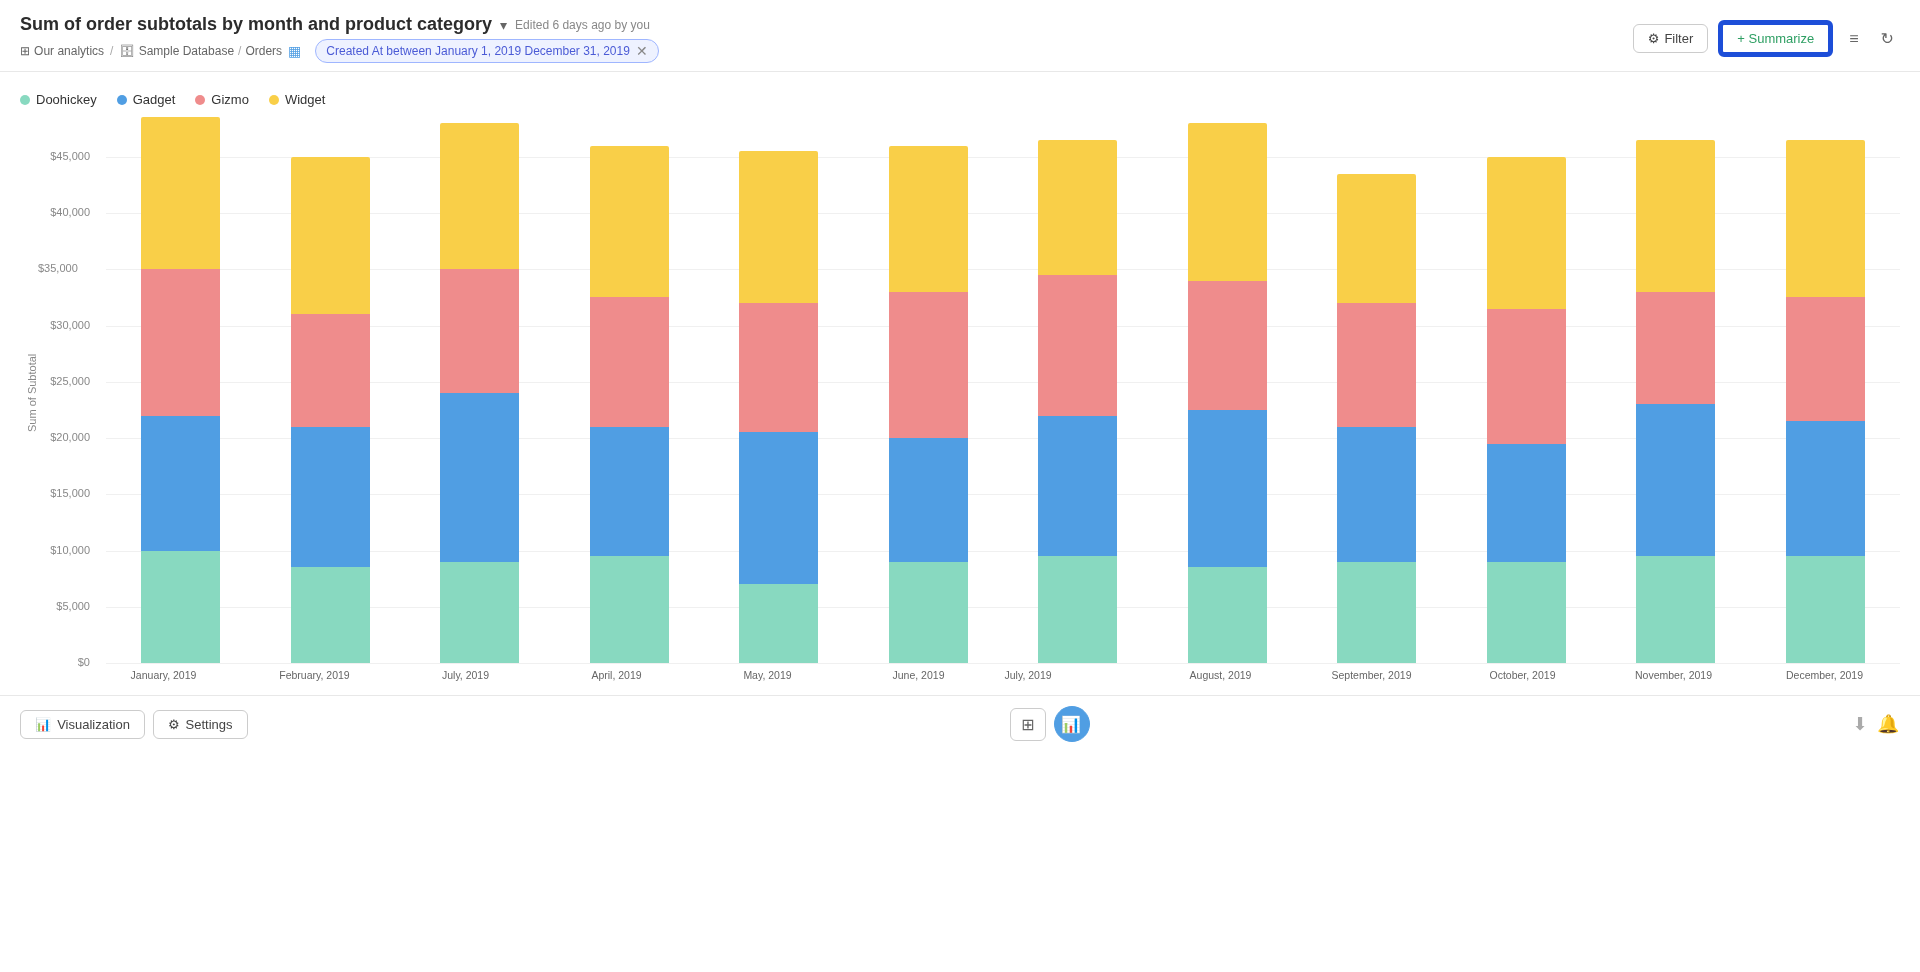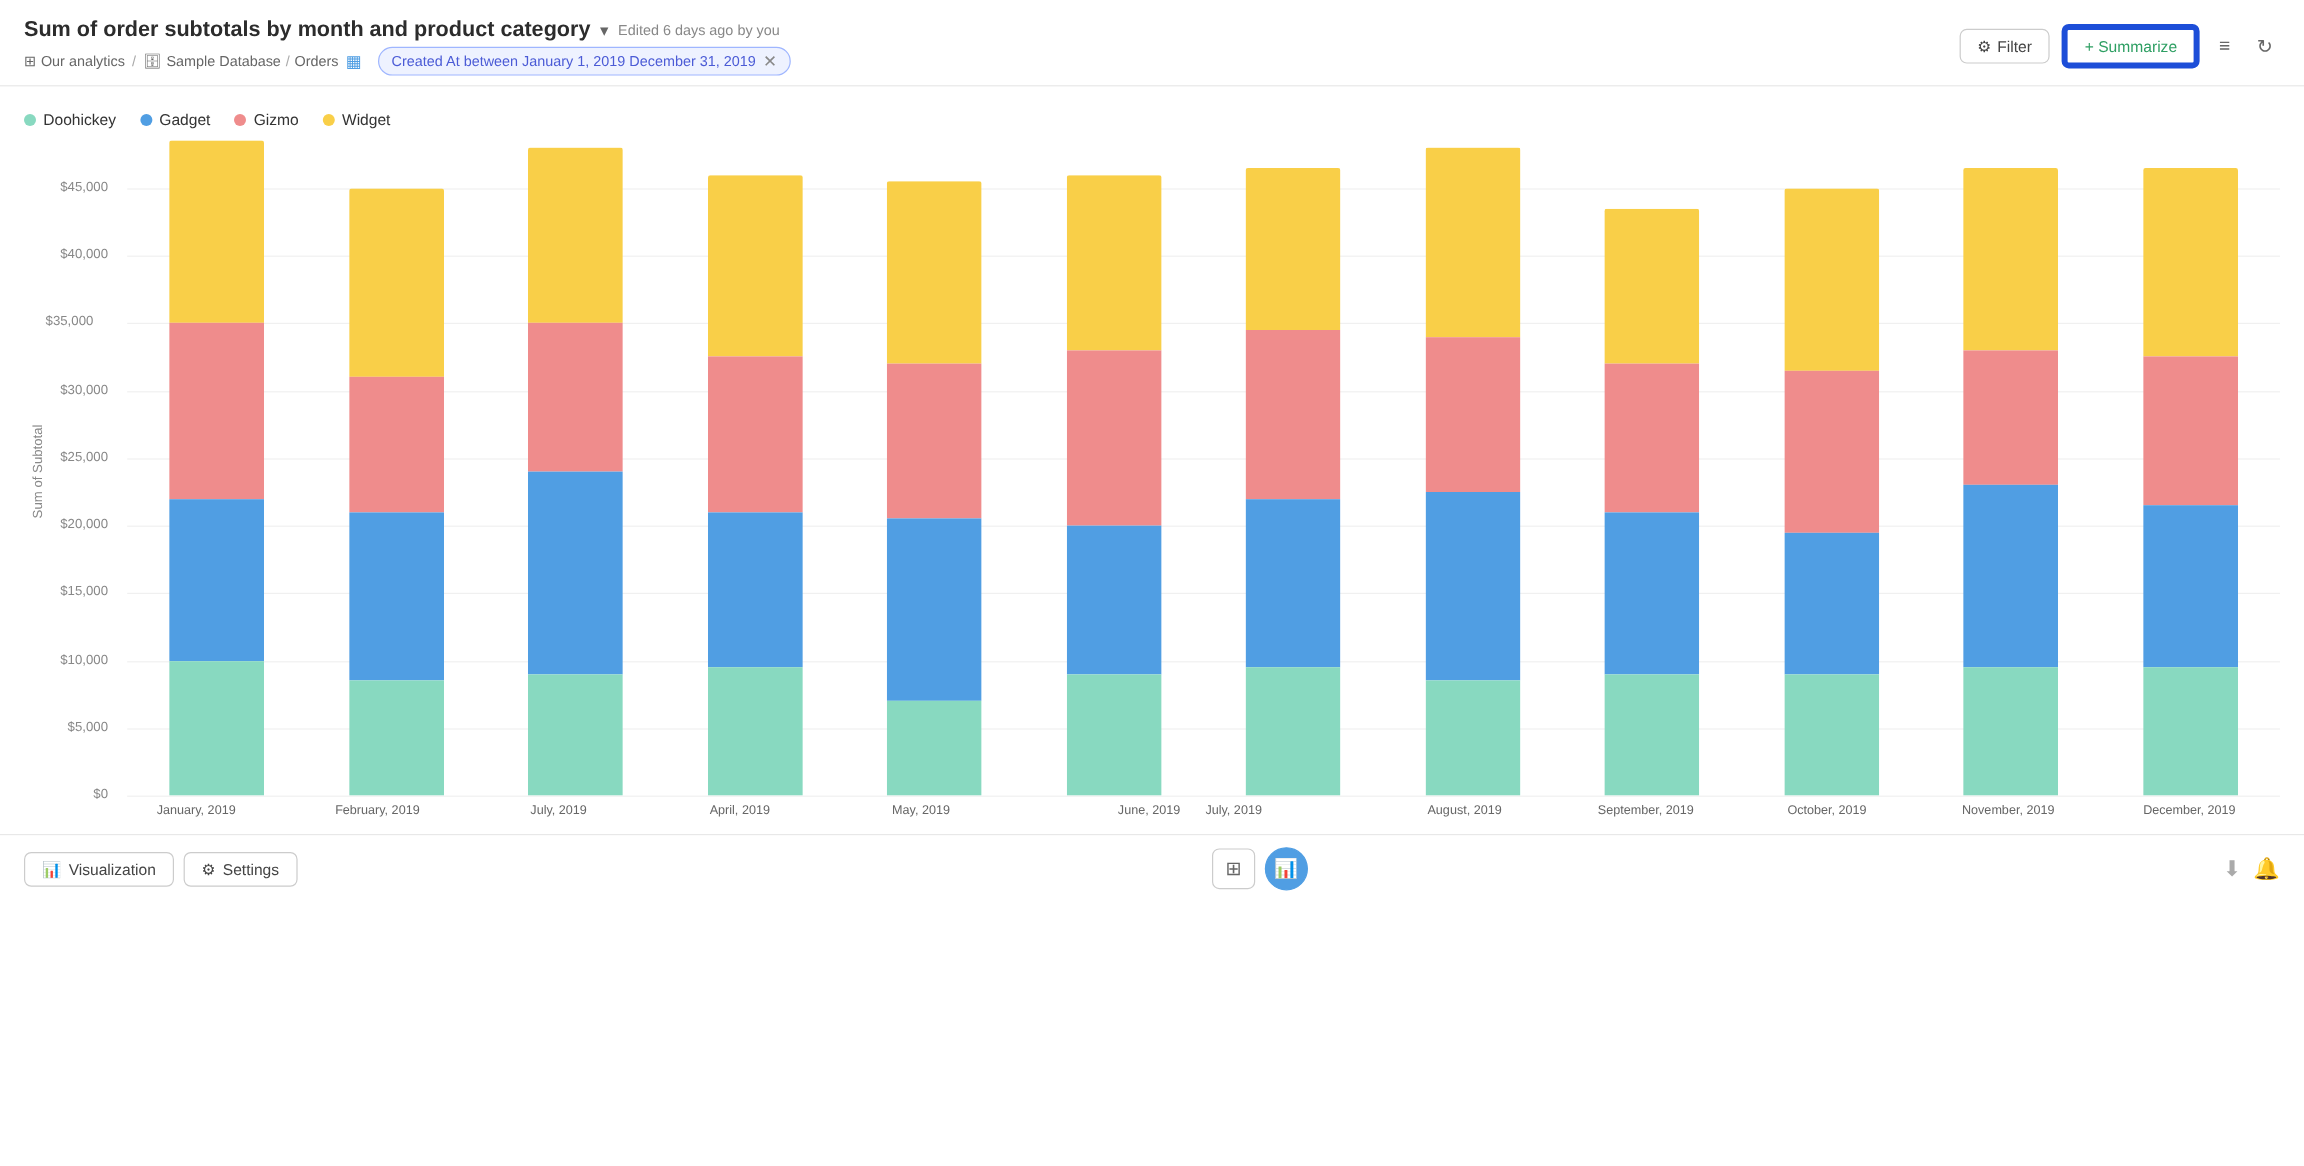--- a/index.html
+++ b/index.html
@@ -247,21 +247,21 @@
       </div>
     </div>
   </div>
 
   <div class="x-labels" id="x-labels">
       <div class="x-label" style="flex: 1 1 0%; text-align: center; font-size: 10.5px; color: rgb(102, 102, 102); max-width: 130px;">January, 2019</div>
       <div class="x-label" style="flex: 1 1 0%; text-align: center; font-size: 10.5px; color: rgb(102, 102, 102); max-width: 130px;">February, 2019</div>
       <div class="x-label" style="flex: 1 1 0%; text-align: center; font-size: 10.5px; color: rgb(102, 102, 102); max-width: 130px;">July, 2019</div>
       <div class="x-label" style="flex: 1 1 0%; text-align: center; font-size: 10.5px; color: rgb(102, 102, 102); max-width: 130px;">April, 2019</div>
       <div class="x-label" style="flex: 1 1 0%; text-align: center; font-size: 10.5px; color: rgb(102, 102, 102); max-width: 130px;">May, 2019</div>
-      <div class="x-label" style="flex: 1 1 0%; text-align: right; font-size: 10.5px; color: rgb(102, 102, 102); max-width: 130px;">June, 2019</div>
+      <div class="x-label" style="flex: 1 1 0%; text-align: center; font-size: 10.5px; color: rgb(102, 102, 102); max-width: 130px;">June, 2019</div>
       <div class="x-label" style="flex: 1 1 0%; text-align: left; font-size: 10.5px; color: rgb(102, 102, 102); max-width: 130px;">July, 2019</div>
       <div class="x-label" style="flex: 1 1 0%; text-align: center; font-size: 10.5px; color: rgb(102, 102, 102); max-width: 130px;">August, 2019</div>
       <div class="x-label" style="flex: 1 1 0%; text-align: center; font-size: 10.5px; color: rgb(102, 102, 102); max-width: 130px;">September, 2019</div>
       <div class="x-label" style="flex: 1 1 0%; text-align: center; font-size: 10.5px; color: rgb(102, 102, 102); max-width: 130px;">October, 2019</div>
       <div class="x-label" style="flex: 1 1 0%; text-align: center; font-size: 10.5px; color: rgb(102, 102, 102); max-width: 130px;">November, 2019</div>
       <div class="x-label" style="flex: 1 1 0%; text-align: center; font-size: 10.5px; color: rgb(102, 102, 102); max-width: 130px;">December, 2019</div>
     </div>
 </div>
 
 <div class="footer">

